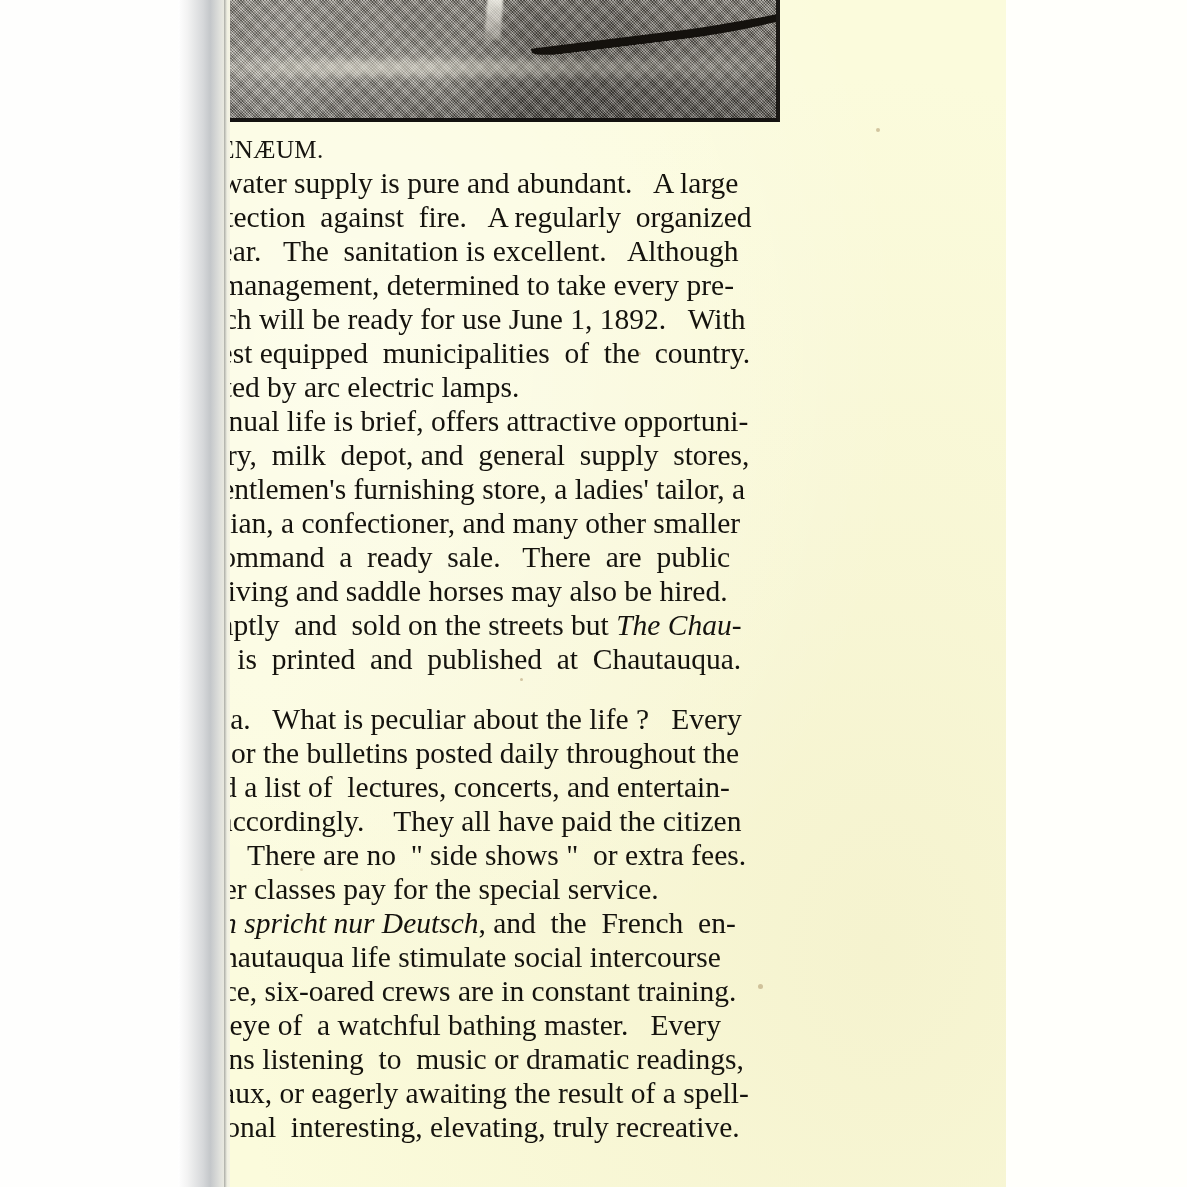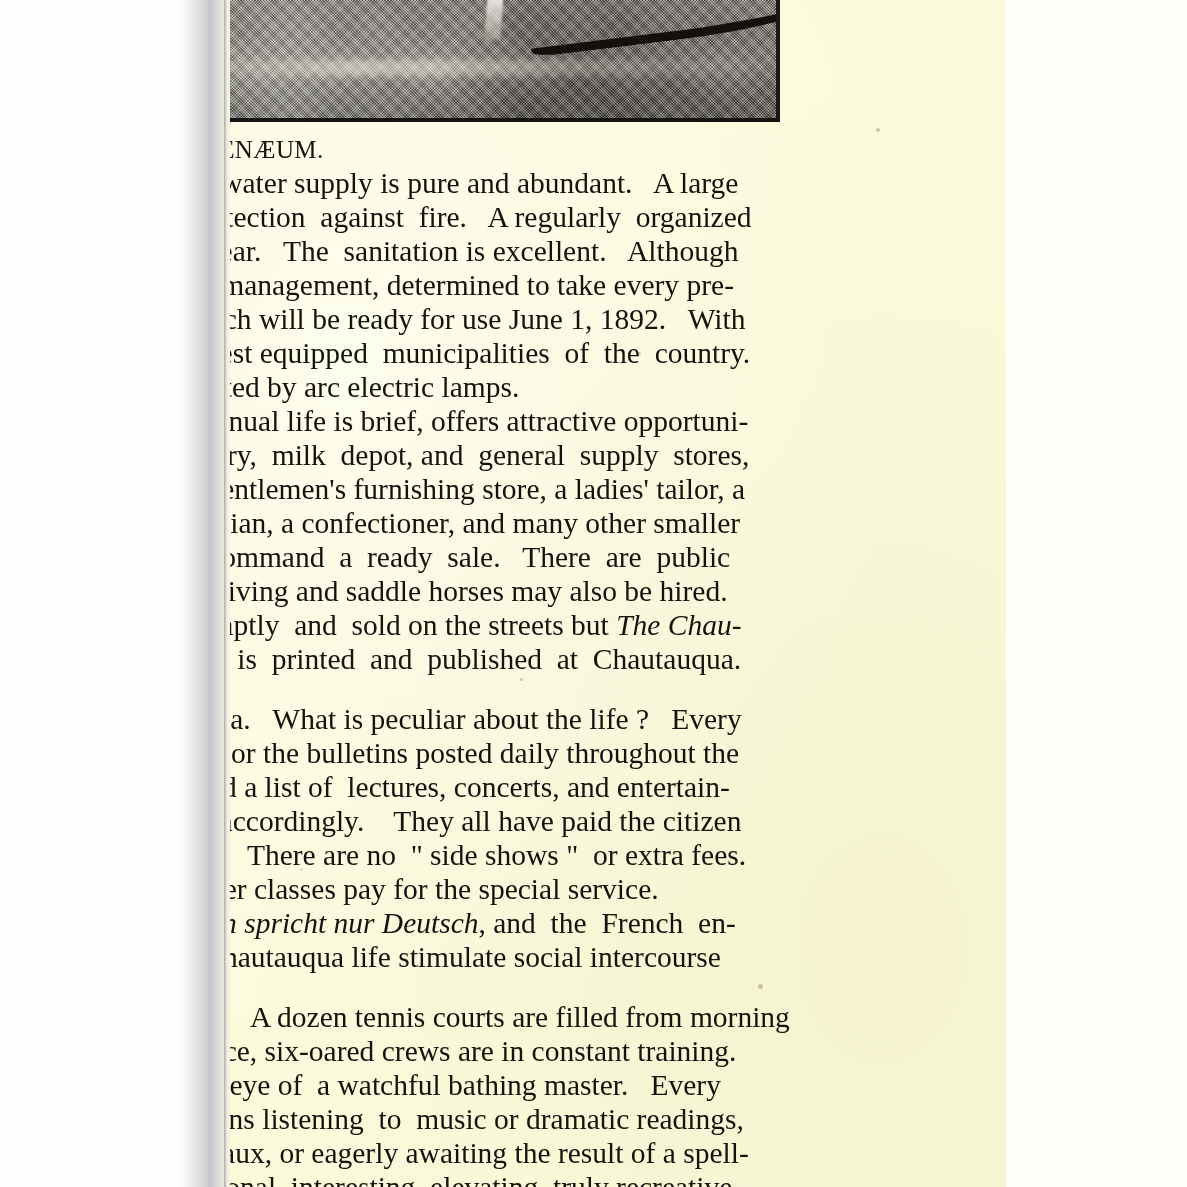--- a/index.html
+++ b/index.html
@@ -152,21 +152,20 @@
 
     <div class="ln gap">1qua.   What is peculiar about the life ?   Every</div>
     <div class="ln"><span><i>ald</i> or the bulletins posted daily throughout the</span></div>
     <div class="ln">read a list of  lectures, concerts, and entertain-</div>
     <div class="ln">ns accordingly.    They all have paid the citizen</div>
     <div class="ln">es.    There are no  " side shows "  or extra fees.</div>
     <div class="ln">other classes pay for the special service.</div>
     <div class="ln"><span><i>man spricht nur Deutsch</i>, and  the  French  en-</span></div>
     <div class="ln">f Chautauqua life stimulate social intercourse</div>
 
-    <div class="ln gap indent">A dozen tennis courts are filled from morning</div>
     <div class="ln">rence, six-oared crews are in constant training.</div>
     <div class="ln">the eye of  a watchful bathing master.   Every</div>
     <div class="ln">tizens listening  to  music or dramatic readings,</div>
     <div class="ln">oleaux, or eagerly awaiting the result of a spell-</div>
     <div class="ln">rational  interesting, elevating, truly recreative.</div>
   </div>
 
   <div class="speck" style="left:876px;top:128px;width:4px;height:4px;"></div>
   <div class="speck" style="left:758px;top:984px;width:5px;height:5px;"></div>
   <div class="speck" style="left:520px;top:678px;width:3px;height:3px;"></div>

